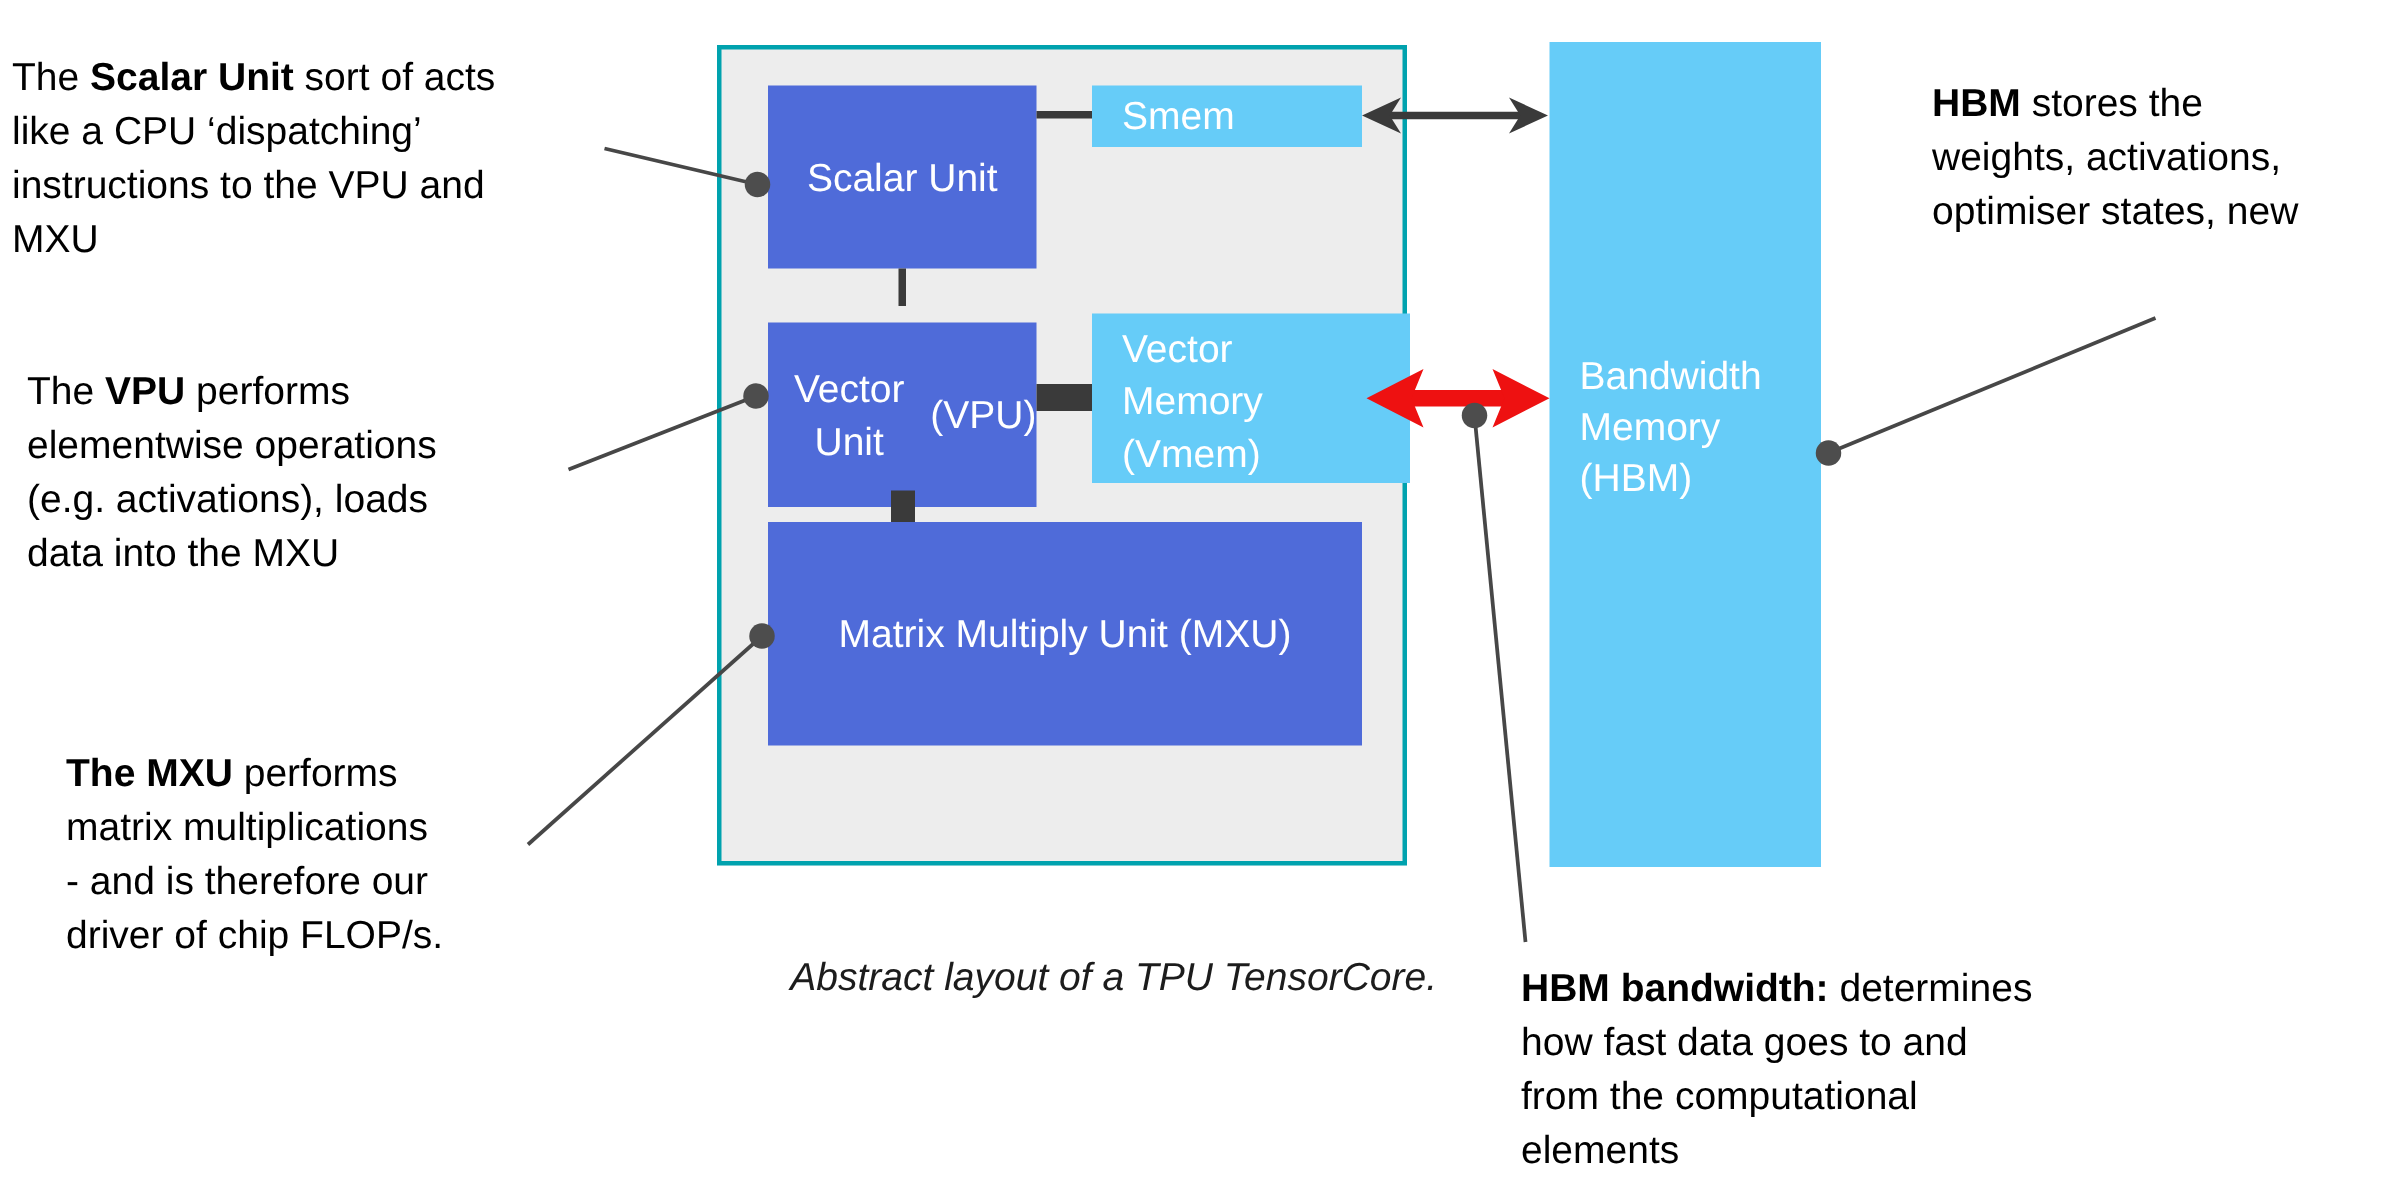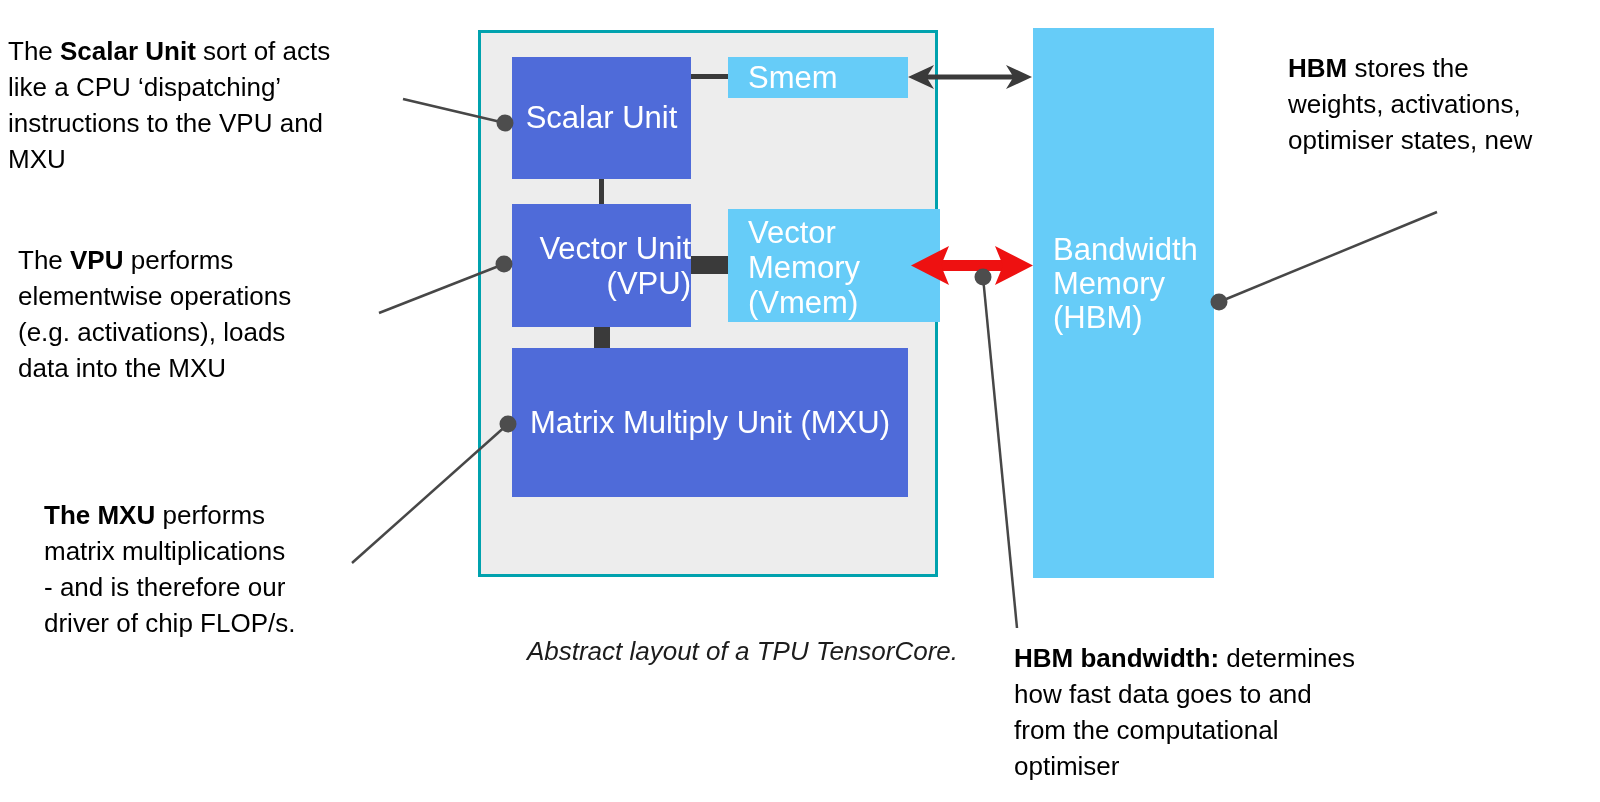--- a/index.html
+++ b/index.html
@@ -10,27 +10,27 @@
   
   .note{position:absolute;font-size:26px;line-height:36px;color:#000;}
   .note .nl{white-space:nowrap;}
   .note .b{font-weight:bold;}
   
   .tc-box{
     position:absolute;left:478px;top:30px;width:460px;height:547px;
     background:#ededed;border:3px solid #00a2ae;box-sizing:border-box;
   }
   
-  .blk{position:absolute;color:#fff;font-size:31px;box-sizing:border-box;}
+  .blk{position:absolute;color:#fff;font-size:26px;box-sizing:border-box;}
   .blue{background:#4f6bd9;}
   .lblue{background:#66ccf8;}
   .ctr{display:flex;align-items:center;justify-content:center;text-align:center;}
   #scalar{left:512px;top:57px;width:179px;height:122px;}
   #smem{left:728px;top:57px;width:180px;height:41px;display:flex;align-items:center;padding-left:20px;}
-  #vpu{left:512px;top:204px;width:179px;height:123px;flex-direction:column;line-height:35px;align-items:flex-end;}
+  #vpu{left:512px;top:215px;width:179px;height:123px;flex-direction:row;line-height:35px;}
   #vmem{left:728px;top:209px;width:212px;height:113px;padding:6px 0 0 20px;line-height:35px;}
   #mxu{left:512px;top:348px;width:396px;height:149px;}
   #hbm{left:1033px;top:28px;width:181px;height:550px;padding:205px 0 0 20px;line-height:34px;}
   
   .caption{
     position:absolute;left:458px;top:636px;width:500px;text-align:right;
     font-style:italic;font-size:26px;color:#1c1c1c;white-space:nowrap;
   }
   svg.overlay{position:absolute;left:0;top:0;pointer-events:none;}
 </style>
@@ -63,21 +63,21 @@
   <div class="note" style="left:1288px;top:50px">
       <div class="nl"><span class="b">HBM</span><span> stores the</span></div>
       <div class="nl"><span>weights, activations,</span></div>
       <div class="nl"><span>optimiser states, new</span></div>
     </div>
 
   <div class="note" style="left:1014px;top:640px">
       <div class="nl"><span class="b">HBM bandwidth:</span><span> determines</span></div>
       <div class="nl"><span>how fast data goes to and</span></div>
       <div class="nl"><span>from the computational</span></div>
-      <div class="nl"><span>optimiser</span></div>
+      <div class="nl"><span>elements</span></div>
     </div>
 
   <div class="tc-box"></div>
 
   <div class="blk blue ctr" id="scalar">
     <span>Scalar Unit</span>
   </div>
 
   <div class="blk lblue" id="smem">
     <span>Smem</span>

